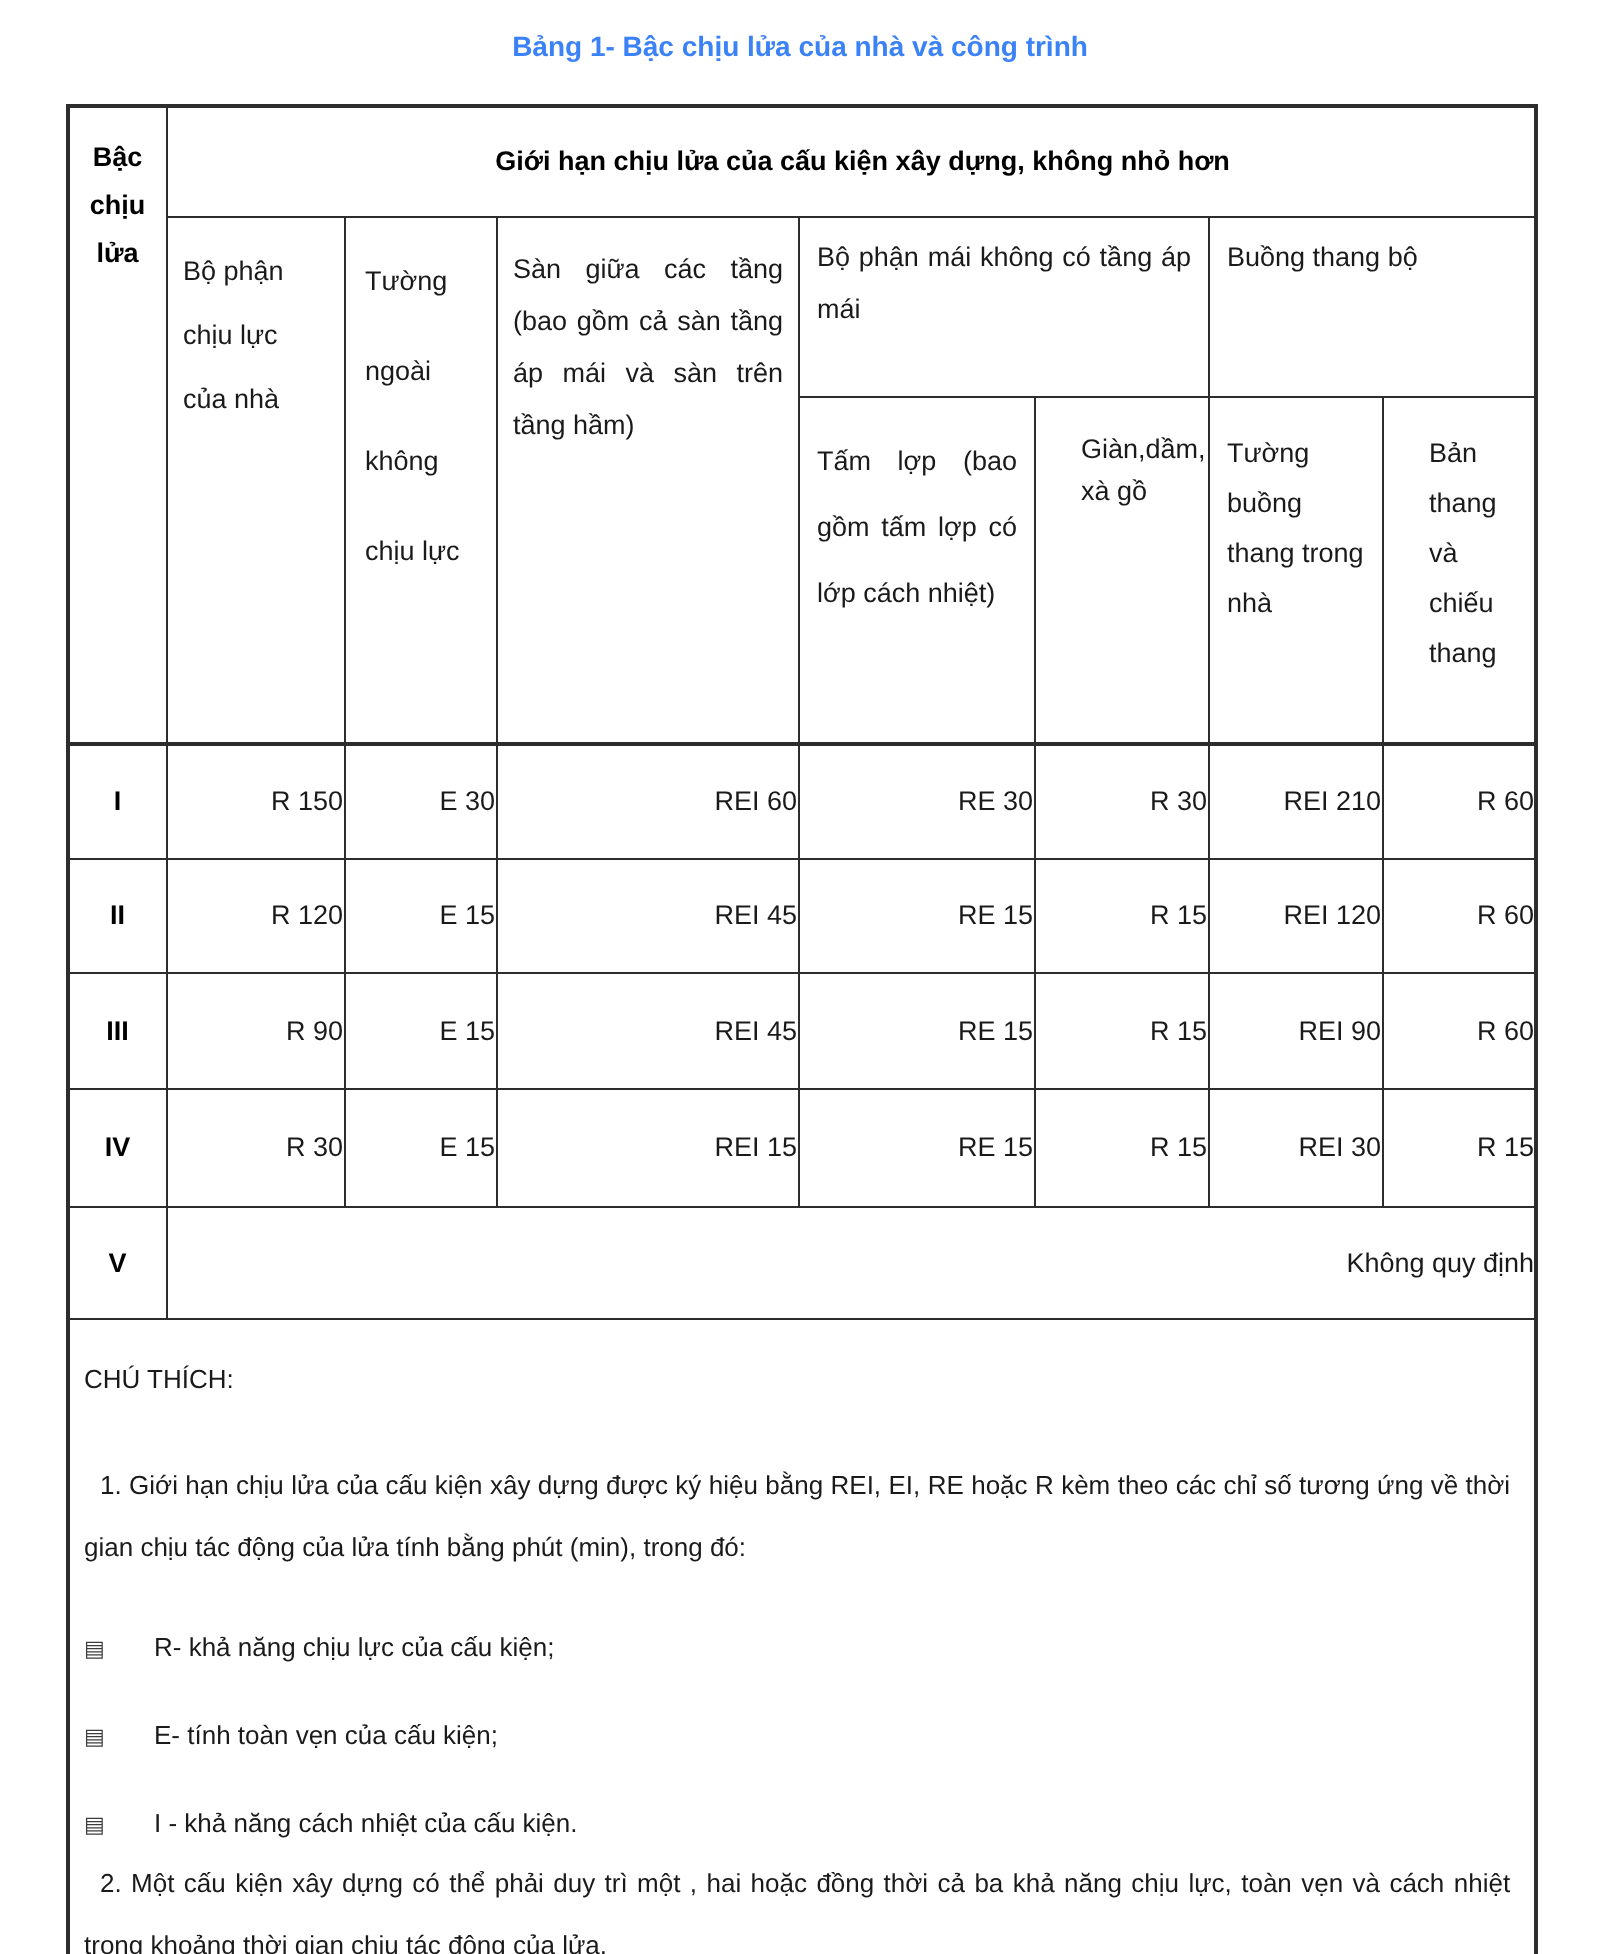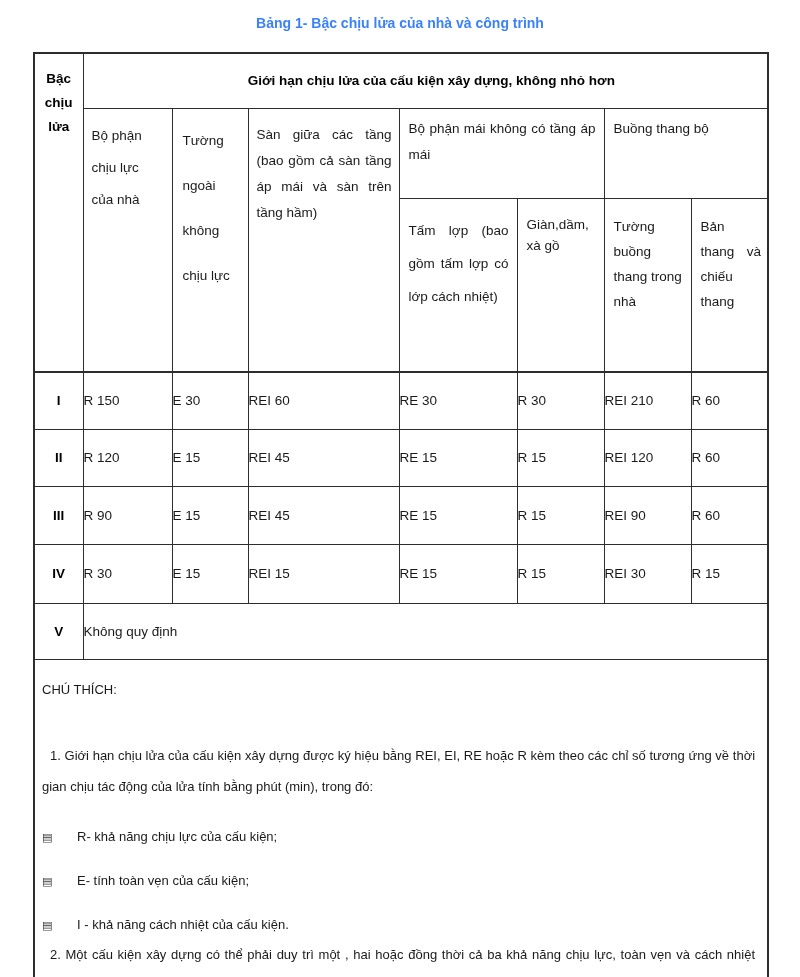--- a/index.html
+++ b/index.html
@@ -51,51 +51,51 @@
     font-weight: bold;
     color: #000;
     padding-left: 12px;
   }
   td.sub { vertical-align: top; }
   .pad-a { padding: 11px 9px 0 8px; }
   .pad-b { padding: 9px 9px 0 10px; }
   .pad-c { padding: 13px 7px 0 8px; }
   .pad-d { padding: 7px 8px 0 9px; }
   .pad-e { padding: 15px 8px 0 9px; }
-  .pad-f { padding: 15px 6px 0 9px; }
+  .pad-f { padding: 15px 6px 0 23px; }
   .lh-32 { line-height: 32px; }
   .lh-45 { line-height: 45px; }
   .lh-26 { line-height: 26px; }
   .lh-33 { line-height: 33px; }
   .lh-21 { line-height: 21px; }
   .lh-25 { line-height: 25px; }
   .just { text-align: justify; }
 
   
   td.row-label {
     text-align: center;
     vertical-align: middle;
     font-weight: bold;
     color: #000;
   }
   td.val {
-    text-align: left;
+    text-align: right;
     vertical-align: middle;
   }
   tr.thick-top td { border-top: 2px solid #2d2d2d; }
 
   
   td.notes-cell {
     vertical-align: top;
     padding: 14px 12px 8px 7px;
     font-size: 13px;
   }
   .note-heading { line-height: 16px; margin: 8px 0 0 0; }
   .note-para {
-    margin-top: 42px;
+    margin-top: 29px;
     line-height: 31px;
     text-align: justify;
     text-indent: 8px;
   }
   .note-bullet {
     margin-top: 27px;
     line-height: 16px;
     display: flex;
     align-items: flex-start;
   }

